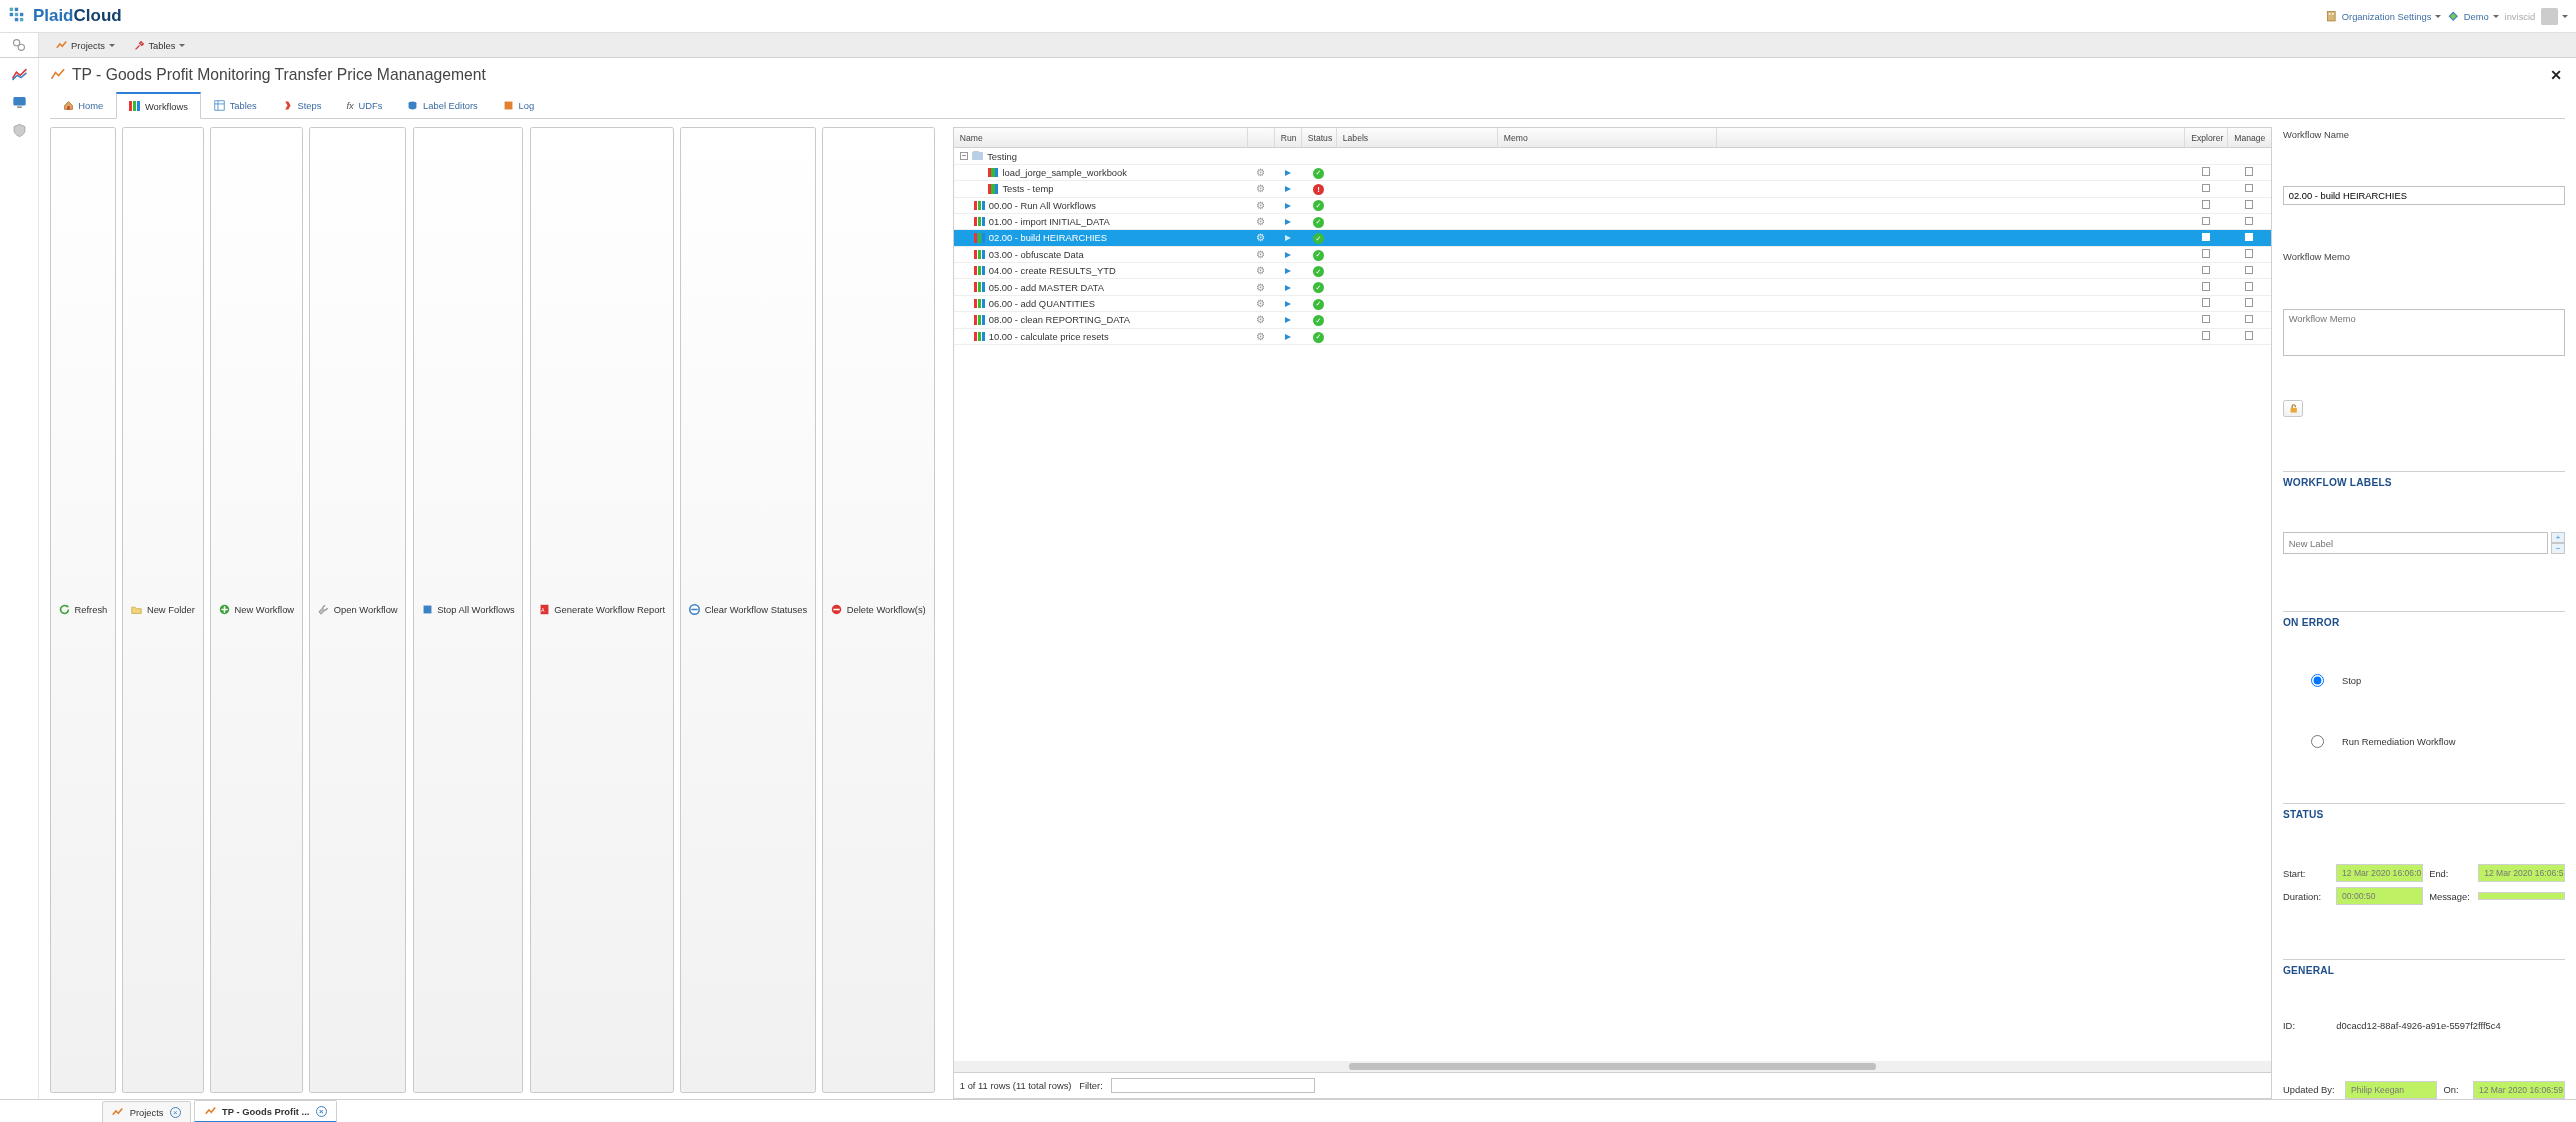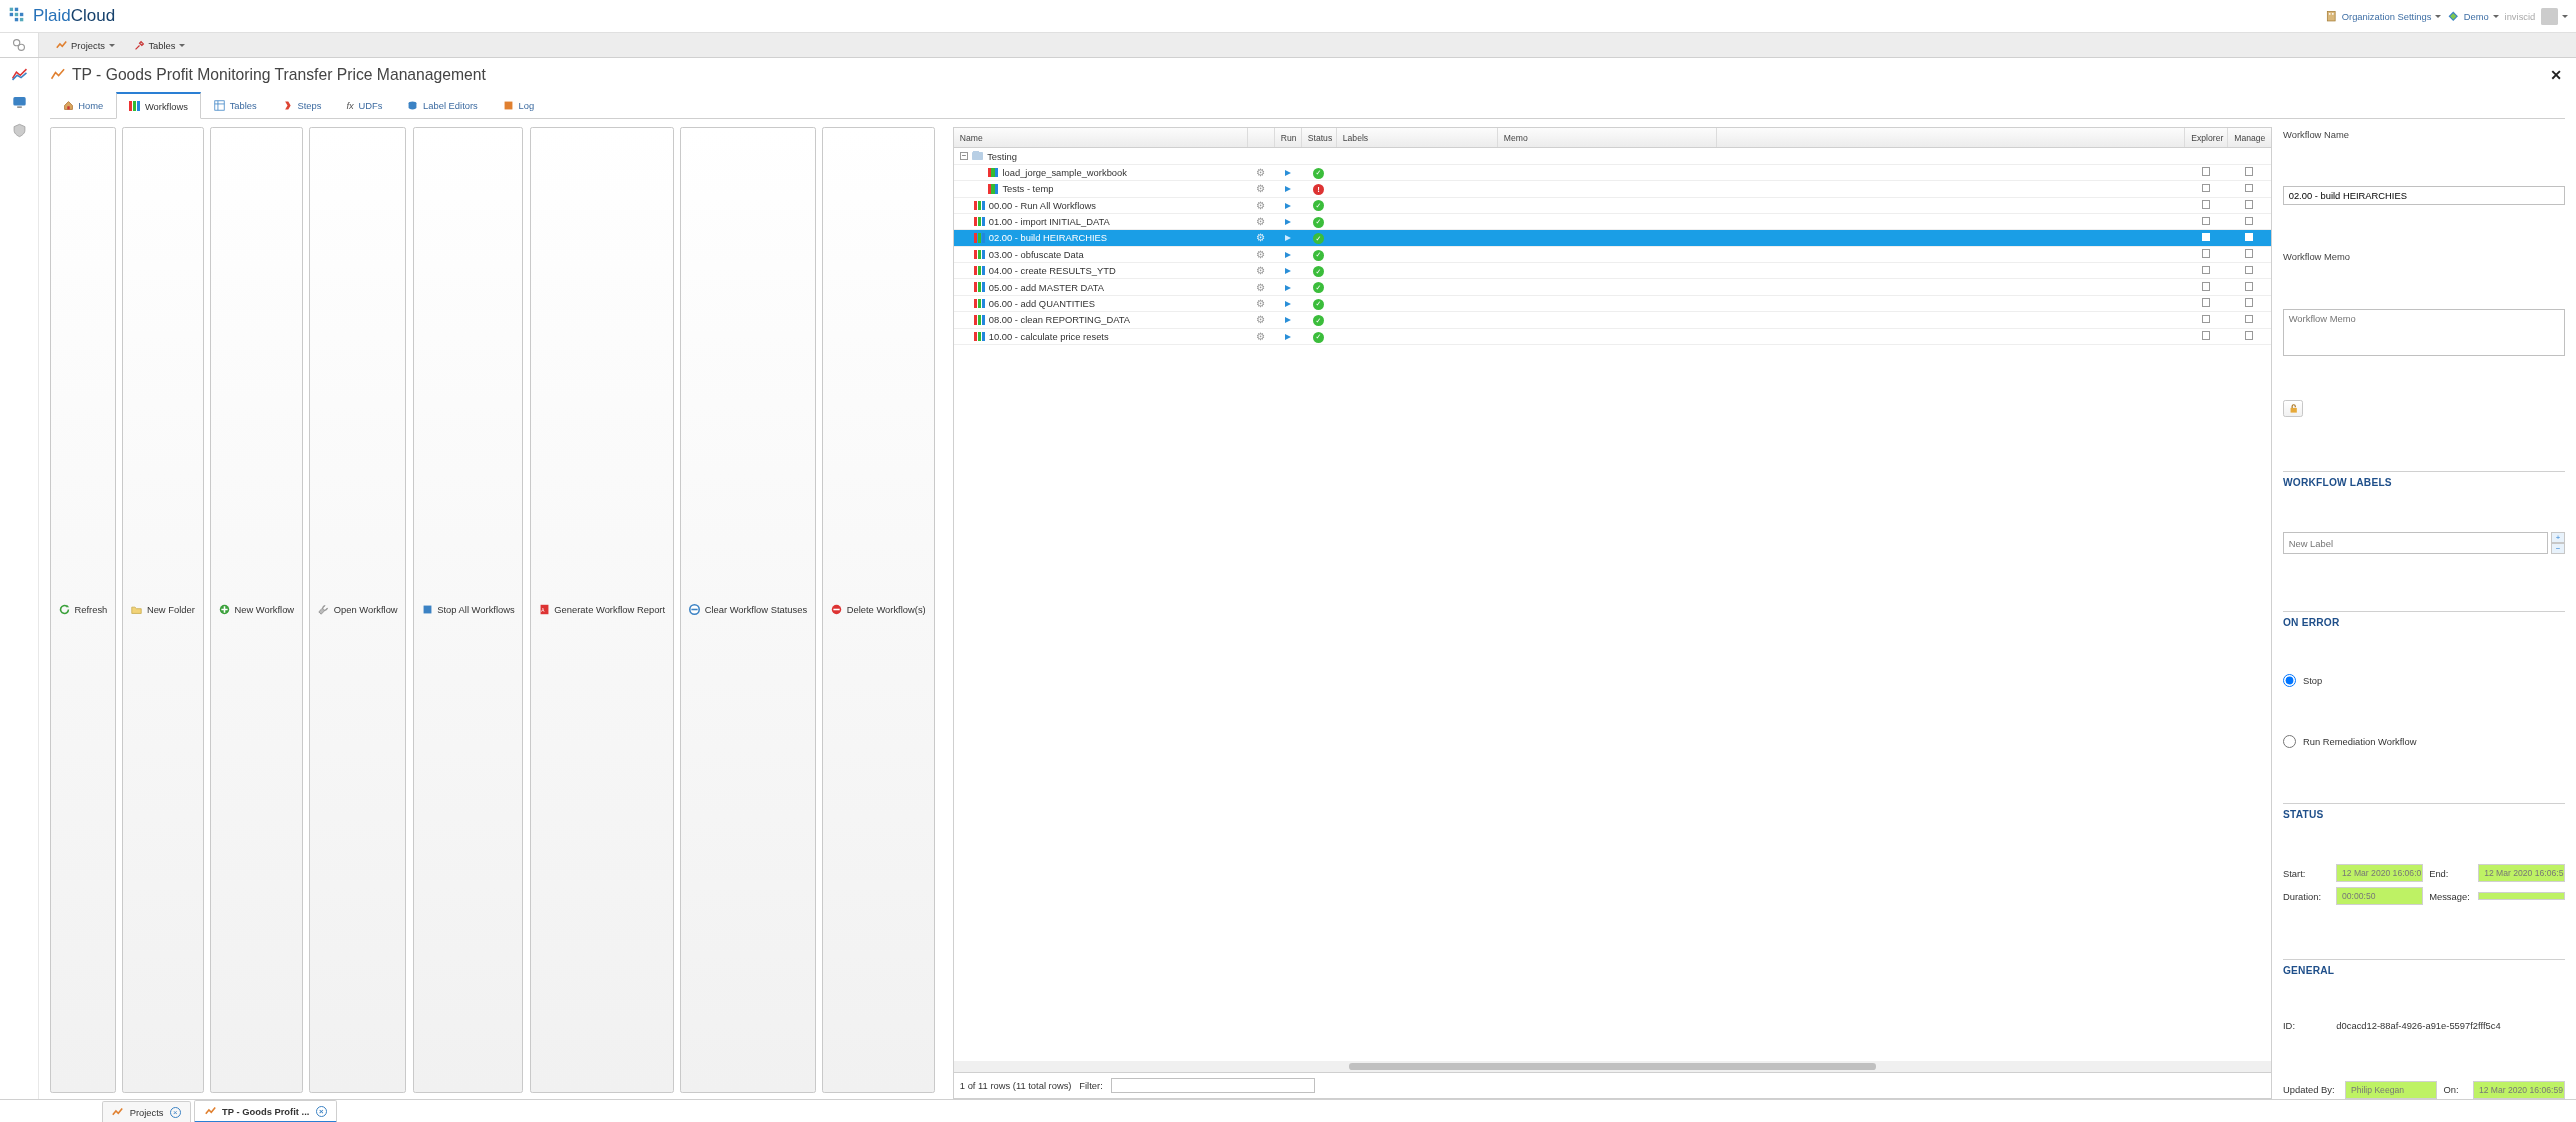--- a/index.html
+++ b/index.html
@@ -1,20 +1,20 @@
 <!DOCTYPE html>
 <html style="font-size:12.5px"><head>
 <meta charset="utf-8">
 <style>
 * { margin: 0; padding: 0; box-sizing: border-box; font-family: "Lucida Grande", Arial, sans-serif; }
 body { background: #fff; font-size: 9.4px; color: #333; }
 .topbar { height: 33px; display: flex; align-items: center; justify-content: space-between; padding: 0 7.8px; border-bottom: 0.8px solid #e0e0e0; background: #fff; }
 .logo { display: flex; align-items: center; gap: 4.7px; }
 .logo-mark { width: 20.4px; height: 20.4px; }
-.logo-text { font-size: 17px; font-weight: 400; color: #2671b8; }
+.logo-text { font-size: 17px; font-weight: 700; color: #2671b8; }
 .logo-text-dark { color: #16416c; }
 .top-right { display: flex; align-items: center; gap: 6px; }
 .top-right-item { display: flex; align-items: center; gap: 3.9px; color: #3f6fa5; cursor: pointer; font-size: 9.4px; }
 .top-right-item.muted { color: #aaa; }
 .caret-down { width: 0; height: 0; border-left: 3.1px solid transparent; border-right: 3.1px solid transparent; border-top: 3.9px solid #666; display: inline-block; }
 .avatar { width: 17px; height: 17px; background: #ccc; border-radius: 1.6px; display: inline-block; vertical-align: middle; }
 
 .menubar { height: 25px; background: #ededed; border-bottom: 0.8px solid #d0d0d0; display: flex; align-items: stretch; }
 .sidebar-col { width: 39px; background: #f5f5f5; height: 100%; border-right: 0.8px solid #e0e0e0; display: flex; align-items: center; justify-content: center; }
 .sidebar-col.active { background: #fff; }
@@ -75,21 +75,21 @@
 .details { flex: 0 0 282px; display: flex; flex-direction: column; gap: 3.1px; font-size: 9.4px; justify-content: space-between; }
 .det-label { color: #444; margin-bottom: 1.6px; margin-top: 1.6px; }
 .det-input { border: 0.8px solid #c0c0c0; padding: 3.1px 4.7px; background: #fff; width: 100%; font-size: 9.4px; }
 .det-textarea { border: 0.8px solid #c0c0c0; padding: 3.1px 4.7px; background: #fff; width: 100%; height: 47px; resize: none; font-size: 9.4px; color: #aaa; }
 .sec-head { color: #1f4f8a; font-weight: 600; border-top: 0.8px solid #d0d0d0; padding-top: 4.7px; margin-top: 9px; letter-spacing: 0.2px; font-size: 10.2px; }
 .lock-btn { width: 20.4px; height: 17px; border: 0.8px solid #c7c7c7; border-radius: 2.3px; background: linear-gradient(#fff,#f1f1f1); display: flex; align-items: center; justify-content: center; cursor: pointer; }
 .label-row { display: flex; gap: 3.1px; align-items: stretch; margin-bottom: 3.1px; }
 .label-row input { flex: 1; border: 0.8px solid #c0c0c0; padding: 3.1px 4.7px; background: #fff; font-size: 9.4px; }
 .label-btns { display: flex; flex-direction: column; }
 .label-pill { width: 14px; height: 11px; border: 0.8px solid #c7c7c7; background: #e8f2fb; font-size: 7.8px; display: flex; align-items: center; justify-content: center; color: #2a7fd4; cursor: pointer; }
-.radio-row { display: flex; align-items: center; gap: 7px; padding: 1.6px 0; }
+.radio-row { display: flex; align-items: center; gap: 18px; padding: 1.6px 0; margin-left: 28px; }
 .det-grid2 { display: grid; grid-template-columns: 47px 1fr 43px 1fr; gap: 4.7px 6.3px; align-items: center; }
 .det-grid2 .ro { background: #bef264; border: 0.8px solid #d0d0d0; padding: 3.1px 4.7px; font-size: 8.6px; color: #777; white-space: nowrap; overflow: hidden; }
 .det-row-full { display: grid; grid-template-columns: 47px 1fr; gap: 6.3px; align-items: center; }
 
 .bottom-tabs { height: 23.5px; border-top: 0.8px solid #d0d0d0; background: #fff; display: flex; align-items: flex-end; padding-left: 102px; gap: 3.1px; }
 .btab { display: flex; align-items: center; gap: 6.3px; padding: 4.7px 9.4px; border: 0.8px solid #cfcfcf; border-bottom: none; border-radius: 2.3px 2.3px 0 0; background: #f7f7f7; cursor: pointer; font-size: 9.4px; }
 .btab.active { background: #fff; border-bottom: 2.3px solid #2a7fd4; margin-bottom: -0.8px; font-weight: 600; }
 .btab-close { width: 11px; height: 11px; border-radius: 50%; border: 0.8px solid #3b82c4; color: #3b82c4; font-size: 7.8px; line-height: 9.4px; text-align: center; }
 
 .ico { display: inline-block; vertical-align: middle; }

